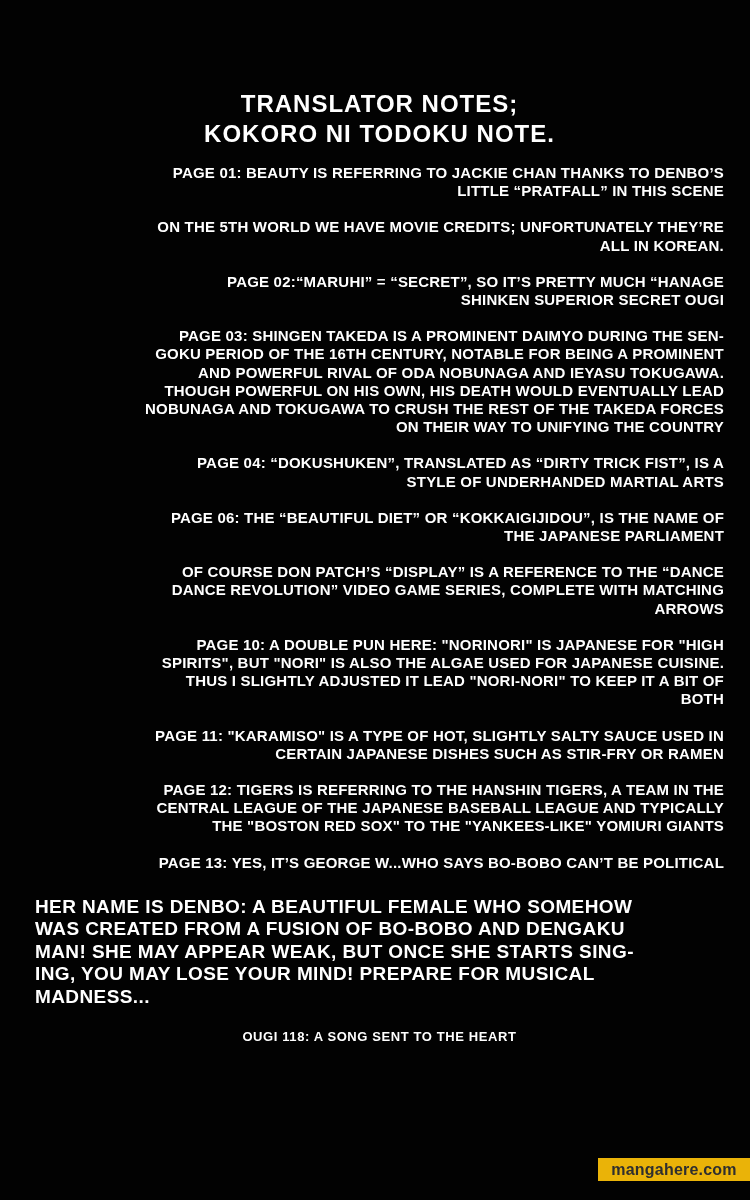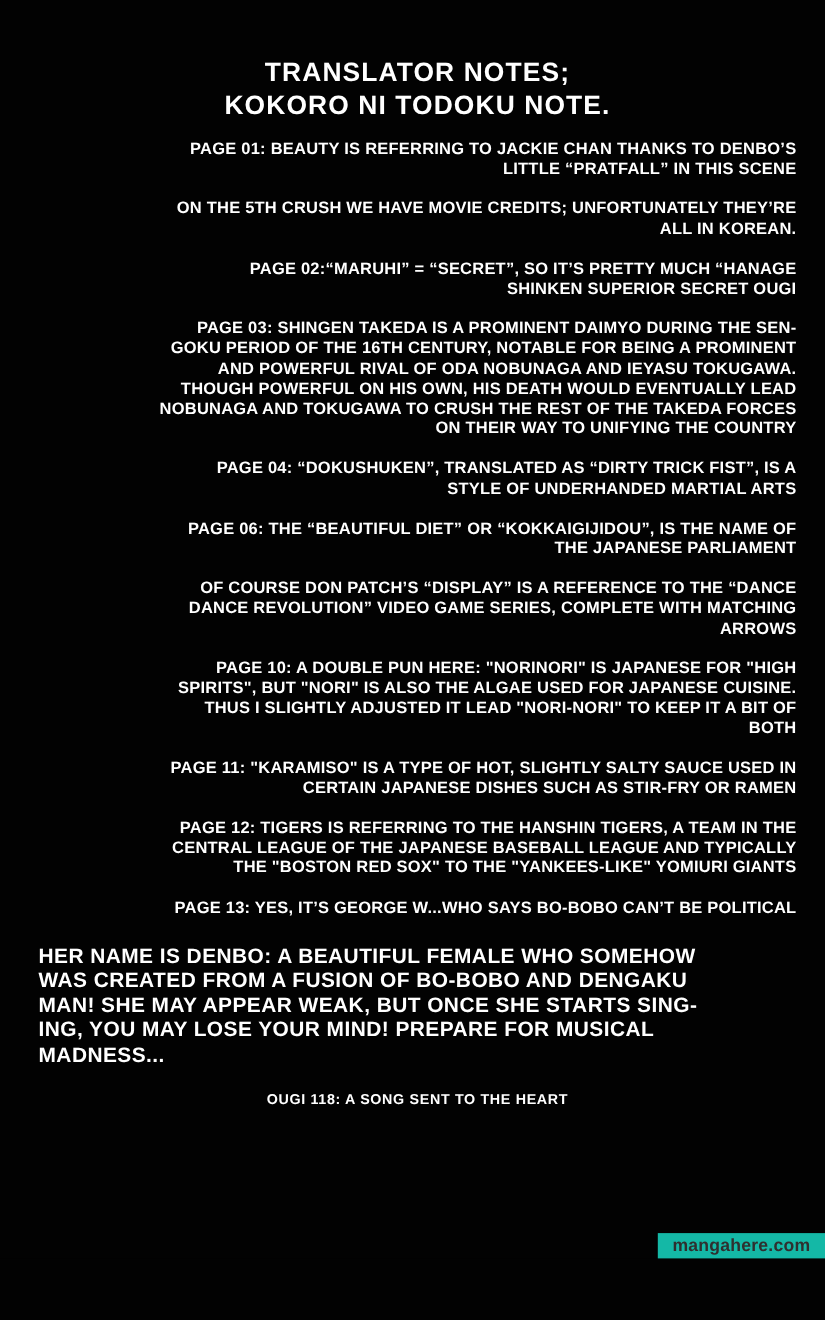--- a/index.html
+++ b/index.html
@@ -7,20 +7,21 @@
     width: 750px; height: 1200px;
     background: #020202;
     overflow: hidden;
     font-family: "Liberation Sans", sans-serif;
   }
   .page {
     position: relative;
     width: 750px; height: 1144px;
     background: #020202;
     color: #ffffff;
+    margin-top: 37px;
   }
   .content {
     position: absolute;
     top: 0; left: 0;
     width: 750px; height: 1200px;
     padding: 52px 26px 0 35px;
   }
   .title-block {
     text-align: center;
     font-weight: bold;
@@ -53,41 +54,41 @@
     text-align: center;
     font-weight: bold;
     font-size: 13px;
     letter-spacing: 0.6px;
     white-space: pre-line;
   }
   .watermark {
     position: absolute;
     right: 0; bottom: 0;
     width: 152px; height: 23px;
-    background: #14b8a6;
+    background: #eab308;
     color: #2f2f2f;
     font-weight: bold;
     font-size: 16px;
     line-height: 23px;
     text-align: center;
     letter-spacing: 0.2px;
   }
 </style>
 </head>
 <body>
 
 <div class="page">
   <div class="content">
 
     <div class="title-block">TRANSLATOR NOTES;
 KOKORO NI TODOKU NOTE.</div>
 
     <p class="note">PAGE 01: BEAUTY IS REFERRING TO JACKIE CHAN THANKS TO DENBO’S
 LITTLE “PRATFALL” IN THIS SCENE</p>
-    <p class="note">ON THE 5TH CRUSH WE HAVE MOVIE CREDITS; UNFORTUNATELY THEY’RE
+    <p class="note">ON THE 5TH WORLD WE HAVE MOVIE CREDITS; UNFORTUNATELY THEY’RE
 ALL IN KOREAN.</p>
     <p class="note">PAGE 02:“MARUHI” = “SECRET”, SO IT’S PRETTY MUCH “HANAGE
 SHINKEN SUPERIOR SECRET OUGI</p>
     <p class="note">PAGE 03: SHINGEN TAKEDA IS A PROMINENT DAIMYO DURING THE SEN-
 GOKU PERIOD OF THE 16TH CENTURY, NOTABLE FOR BEING A PROMINENT
 AND POWERFUL RIVAL OF ODA NOBUNAGA AND IEYASU TOKUGAWA.
 THOUGH POWERFUL ON HIS OWN, HIS DEATH WOULD EVENTUALLY LEAD
 NOBUNAGA AND TOKUGAWA TO CRUSH THE REST OF THE TAKEDA FORCES
 ON THEIR WAY TO UNIFYING THE COUNTRY</p>
     <p class="note">PAGE 04: “DOKUSHUKEN”, TRANSLATED AS “DIRTY TRICK FIST”, IS A

